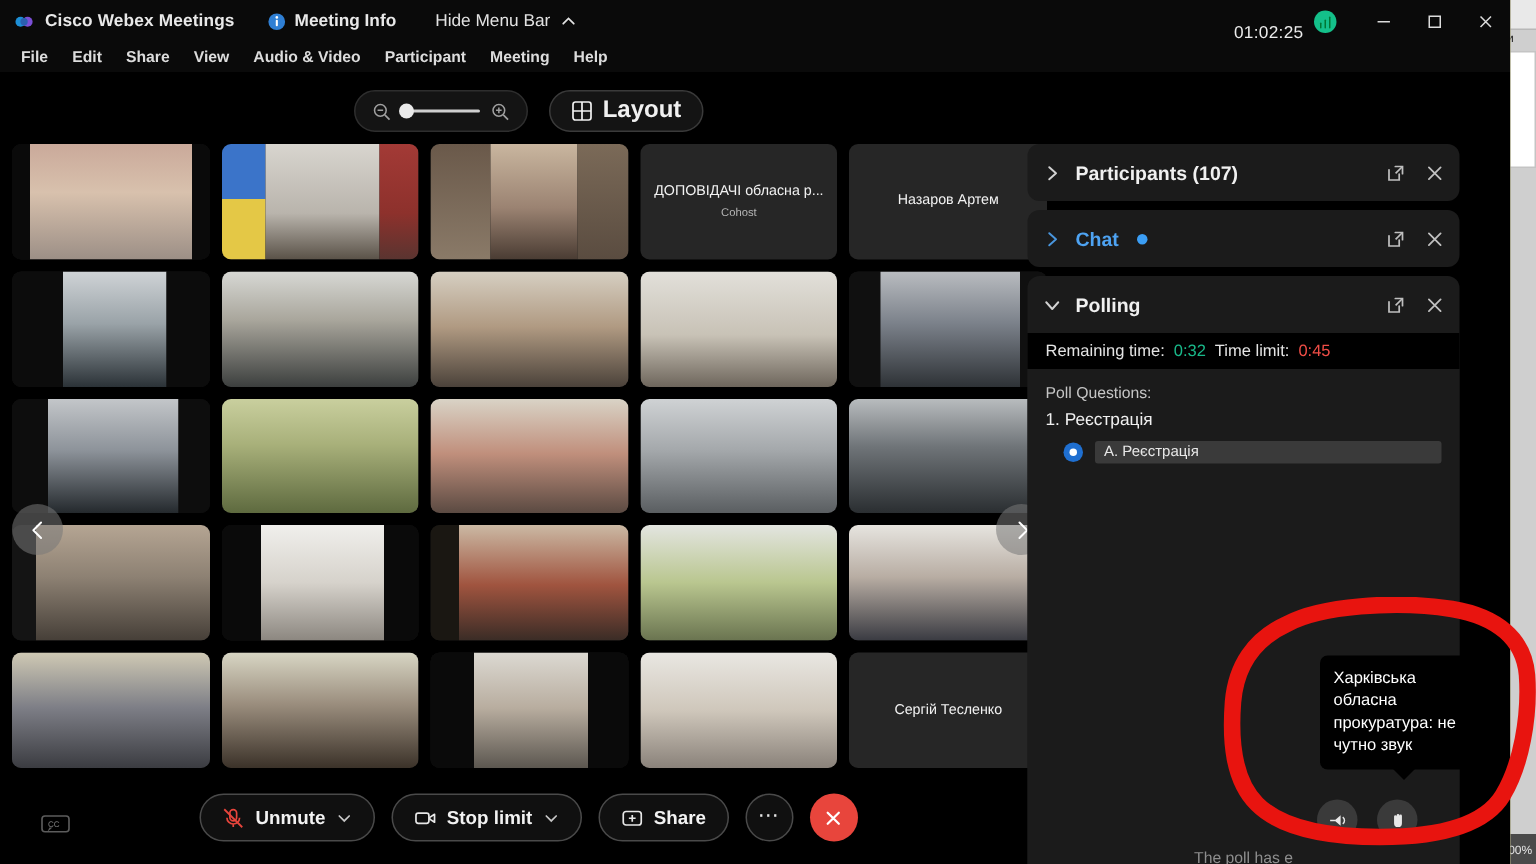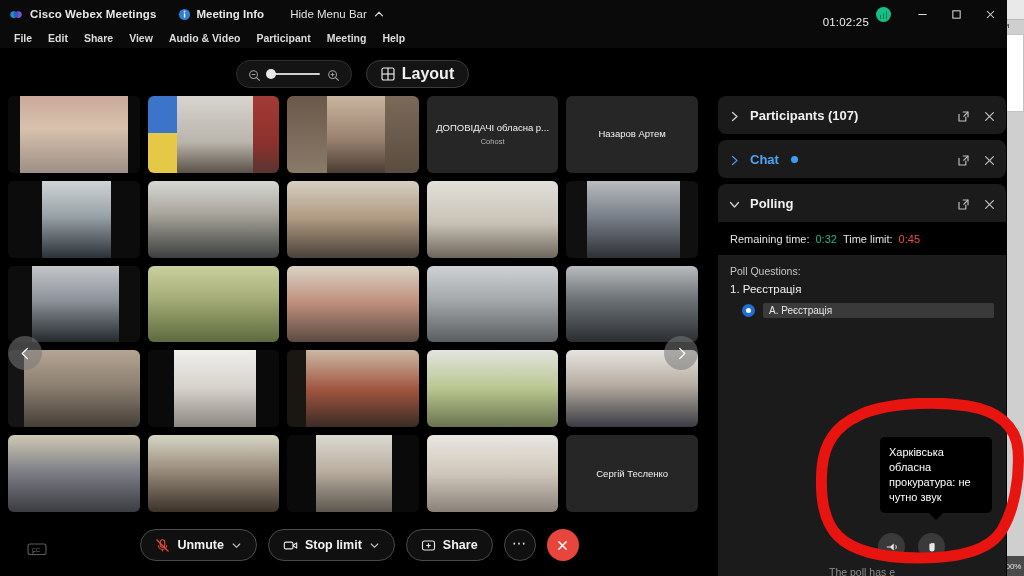--- a/index.html
+++ b/index.html
@@ -123,21 +123,21 @@
   .navarrow {
     position: absolute; top: 288px; width: 34px; height: 34px; border-radius: 50%;
     background: rgba(120,120,120,.55); display: flex; align-items: center; justify-content: center;
     color: #fff; z-index: 5;
   }
   .navarrow.left { left: 8px; }
   .navarrow.right { left: 664px; }
 
   
   .bottombar {
-    position: absolute; bottom: 0; left: 7px; width: 705px; height: 62px;
+    position: absolute; bottom: 0; left: 0; width: 705px; height: 62px;
     display: flex; align-items: center; justify-content: center; gap: 11px; z-index: 6;
   }
   .pill {
     display: flex; align-items: center; gap: 7px; height: 32px; padding: 0 14px;
     border: 1px solid #4a4a4a; border-radius: 17px; background: #101010;
     color: #f2f2f2; font-size: 12.5px; font-weight: bold; white-space: nowrap;
   }
   .pill .cv { width: 15px; height: 15px; flex: none; }
   .pill .chev { width: 11px; height: 11px; opacity: .85; flex: none; }
   .round-more {
@@ -148,38 +148,38 @@
   .endcall {
     width: 32px; height: 32px; border-radius: 50%; background: #e8453c;
     display: flex; align-items: center; justify-content: center; color: #fff;
   }
   .cc-icon {
     position: absolute; left: 27px; bottom: 19px; width: 20px; height: 14px; z-index: 6; opacity: .6;
   }
 
   
   .sidebar {
-    position: absolute; top: 48px; right: 1px; width: 288px; height: 480px; z-index: 7;
+    position: absolute; top: 48px; right: 34px; width: 288px; height: 480px; z-index: 7;
   }
   .panel { background: #1b1b1b; border-radius: 8px; margin-bottom: 6px; }
   .panel-head {
     display: flex; align-items: center; height: 38px; padding: 0 10px; color: #f0f0f0;
   }
   .panel-chev { width: 13px; height: 13px; margin-right: 9px; flex: none; opacity: .9; }
   .panel-title { font-size: 13px; font-weight: bold; flex: 1; white-space: nowrap; }
   .panel-title.chat { color: #4ea3f2; }
   .unread-dot {
     width: 7px; height: 7px; border-radius: 50%; background: #3b9ef5;
     display: inline-block; margin-left: 8px; vertical-align: 1px;
   }
   .panel-act { width: 13px; height: 13px; margin-left: 13px; opacity: .85; flex: none; }
 
   .polling-body { background: #1b1b1b; border-radius: 0 0 8px 8px; height: 378px; position: relative; }
   .polltime {
-    background: #000; height: 33px; display: flex; align-items: center; gap: 6px;
+    background: #000; height: 24px; display: flex; align-items: center; gap: 6px;
     padding: 0 12px; font-size: 11px;
   }
   .polltime .lbl { color: #e4e4e4; }
   .polltime .rem { color: #19b98a; }
   .polltime .lim { color: #ef4d46; }
   .pq-label { font-size: 10.5px; color: #c6c6c6; padding: 10px 12px 6px 12px; }
   .pq-item { font-size: 11.5px; color: #f0f0f0; padding: 0 12px 8px 12px; }
   .pq-option { display: flex; align-items: center; padding: 0 12px 3px 24px; }
   .radio {
     width: 13px; height: 13px; border-radius: 50%; background: #1f6fd0;

